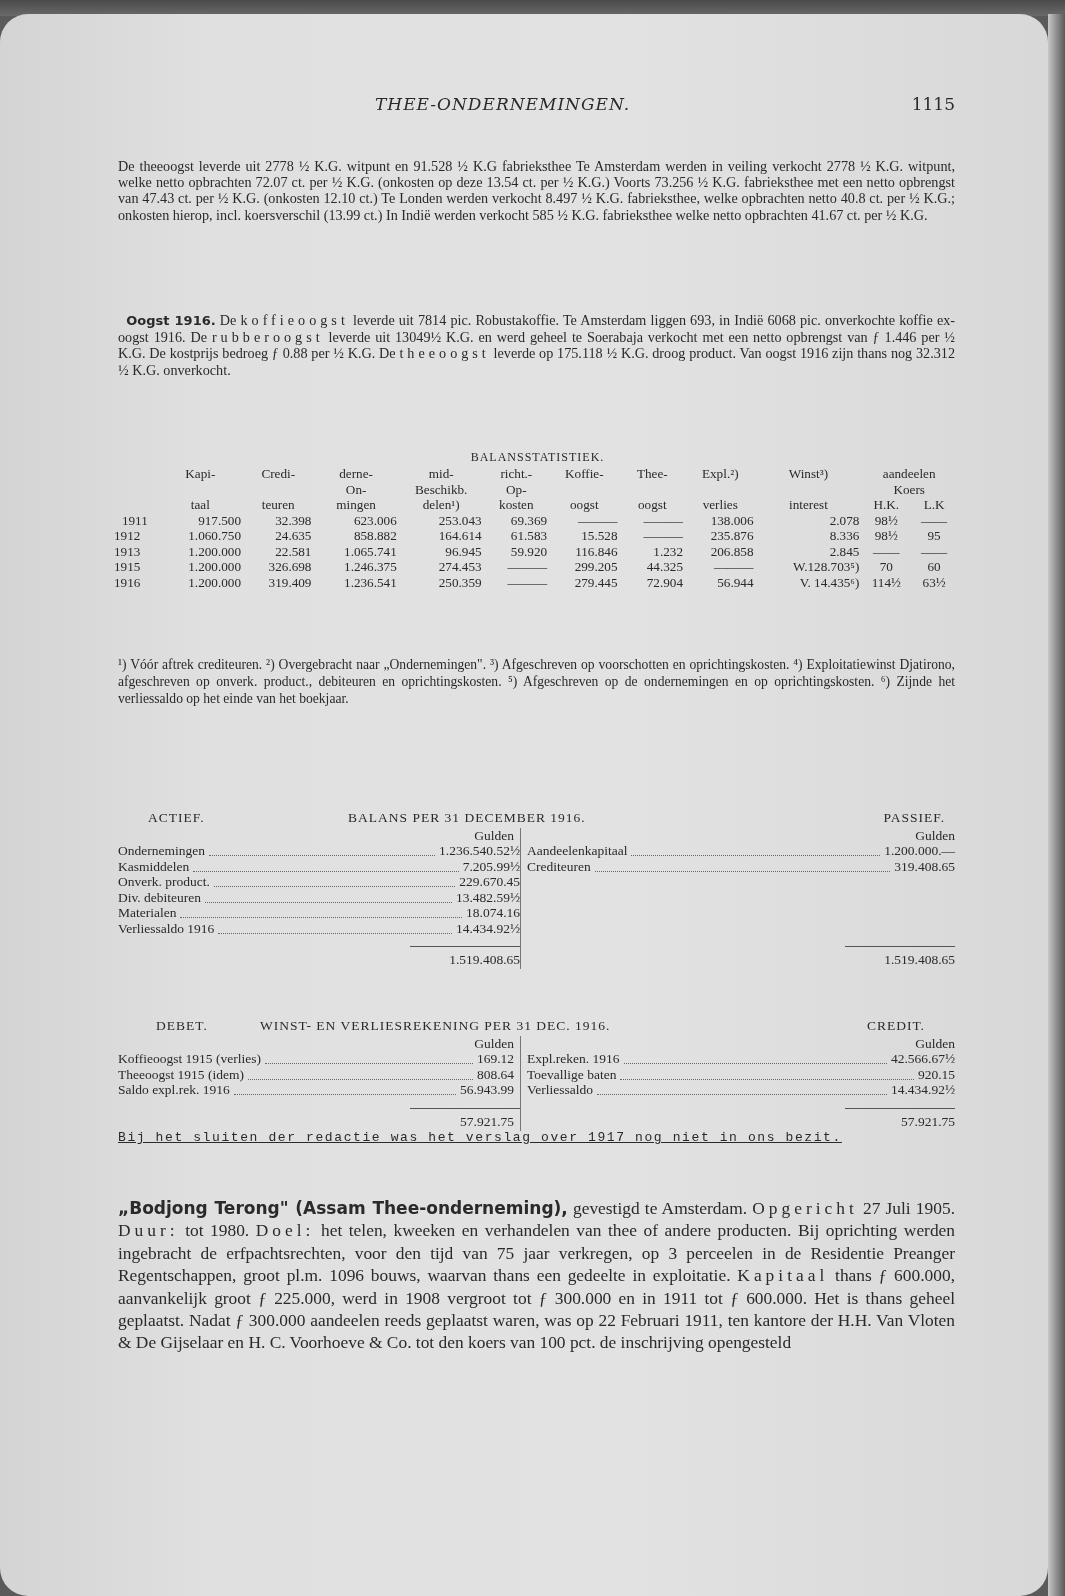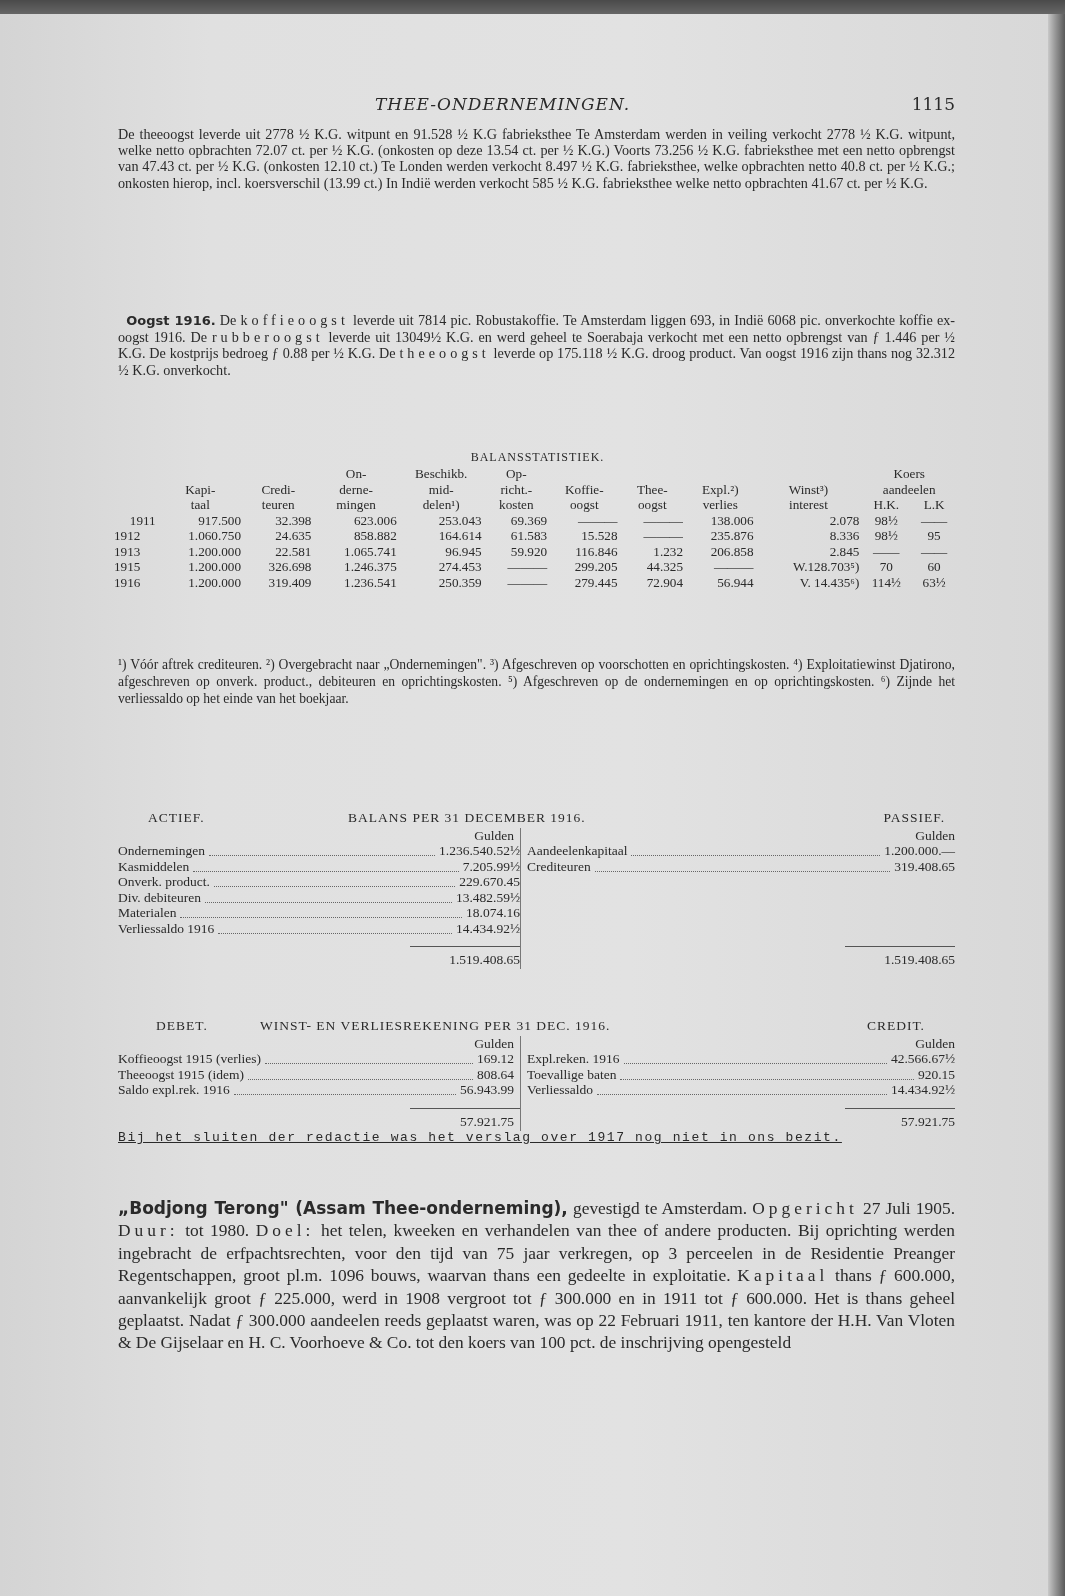--- a/index.html
+++ b/index.html
@@ -1,26 +1,26 @@
 <!DOCTYPE html>
 <html><head>
 <meta charset="utf-8">
 <style>
   html,body{margin:0;padding:0;}
   body{width:1065px;height:1596px;background:#5a5a5a;position:relative;overflow:hidden;font-family:"DejaVu Serif","Liberation Serif",serif;color:#2a2a2a;}
   .topband{position:absolute;left:0;top:0;width:1065px;height:16px;background:linear-gradient(#4a4a4a,#6a6a6a);}
-  .page{position:absolute;left:0;top:14px;width:1048px;height:1582px;background:#dcdcdc;background-image:linear-gradient(90deg,#d4d4d4 0%,#e0e0e0 20%,#e2e2e2 60%,#d8d8d8 100%);}
+  .page{position:absolute;left:0;top:14px;width:1048px;height:1582px;background:#dcdcdc;background-image:linear-gradient(90deg,#d4d4d4 0%,#e0e0e0 20%,#e2e2e2 60%,#d8d8d8 100%);border-radius:28px;}
   .rightedge{position:absolute;left:1048px;top:14px;width:17px;height:1582px;background:linear-gradient(90deg,#c8c8c8,#9a9a9a 40%,#5a5a5a);}
   .content{position:absolute;left:120px;top:0;width:835px;}
   .running-head{position:absolute;top:80px;left:0;width:835px;height:28px;}
   .rh-title{position:absolute;left:255px;top:0;font-style:italic;font-size:17px;letter-spacing:1px;}
   .rh-page{position:absolute;right:0;top:0;font-size:17px;}
   .p{font-family:"Liberation Serif","DejaVu Serif",serif;font-size:14.2px;line-height:16.2px;text-align:justify;margin:0;}
   .p-last{text-align-last:left;}
-  .block1{position:absolute;top:112px;left:-2px;width:837px;}
+  .block1{position:absolute;top:144px;left:-2px;width:837px;}
   .block2{position:absolute;top:298px;left:-2px;width:837px;}
   .bold-sans{font-family:"DejaVu Sans","Liberation Sans",sans-serif;font-weight:bold;font-size:13px;}
   .spaced{letter-spacing:4px;}
   .bs-title{position:absolute;top:436px;left:0;width:835px;text-align:center;font-size:12px;letter-spacing:1px;font-family:"Liberation Serif",serif;}
   table.stats{position:absolute;top:452px;left:-8px;width:845px;border-collapse:collapse;font-family:"Liberation Serif",serif;font-size:13.2px;}
   table.stats td,table.stats th{padding:0 2px;line-height:15.5px;white-space:nowrap;text-align:right;font-weight:normal;}
   table.stats th{text-align:center;}
   .fn{position:absolute;top:642px;left:-2px;width:837px;}
   .fn .p{font-size:13.6px;line-height:17px;}
   .acct{position:absolute;left:-2px;width:837px;font-family:"Liberation Serif",serif;font-size:13.5px;}
@@ -60,62 +60,62 @@
     <div class="block2">
       <p class="p p-last">&nbsp;&nbsp;<span class="bold-sans">Oogst 1916.</span><span> De </span><span class="spaced">koffieoogst</span><span> leverde uit 7814 pic. Robustakoffie. Te Amsterdam liggen 693, in Indië 6068 pic. onverkochte koffie ex-oogst 1916. De </span><span class="spaced">rubberoogst</span><span> leverde uit 13049½ K.G. en werd geheel te Soerabaja verkocht met een netto opbrengst van ƒ 1.446 per ½ K.G. De kostprijs bedroeg ƒ 0.88 per ½ K.G. De </span><span class="spaced">theeoogst</span><span> leverde op 175.118 ½ K.G. droog product. Van oogst 1916 zijn thans nog 32.312 ½ K.G. onverkocht.</span></p>
     </div>
 
     <div class="bs-title">BALANSSTATISTIEK.</div>
 
     <table class="stats">
       <thead>
         <tr>
           <th></th>
-          <th></th>
-          <th></th>
-          <th>On-</th>
-          <th>Beschikb.</th>
-          <th>Op-</th>
-          <th></th>
-          <th></th>
-          <th></th>
-          <th></th>
-          <th colspan="2">Koers</th>
-        </tr>
-        <tr>
-          <th></th>
           <th>Kapi-</th>
           <th>Credi-</th>
           <th>derne-</th>
           <th>mid-</th>
           <th>richt.-</th>
           <th>Koffie-</th>
           <th>Thee-</th>
           <th>Expl.²)</th>
           <th>Winst³)</th>
           <th colspan="2">aandeelen</th>
+        </tr>
+        <tr>
+          <th></th>
+          <th></th>
+          <th></th>
+          <th>On-</th>
+          <th>Beschikb.</th>
+          <th>Op-</th>
+          <th></th>
+          <th></th>
+          <th></th>
+          <th></th>
+          <th colspan="2">Koers</th>
         </tr>
         <tr>
           <th></th>
           <th>taal</th>
           <th>teuren</th>
           <th>mingen</th>
           <th>delen¹)</th>
           <th>kosten</th>
           <th>oogst</th>
           <th>oogst</th>
           <th>verlies</th>
           <th>interest</th>
           <th>H.K.</th>
           <th>L.K</th>
         </tr>
       </thead>
       <tbody>
         <tr>
-          <td style="text-align:right">1911</td>
+          <td style="text-align:center">1911</td>
           <td>917.500</td>
           <td>32.398</td>
           <td>623.006</td>
           <td>253.043</td>
           <td>69.369</td>
           <td>———</td>
           <td>———</td>
           <td>138.006</td>
           <td>2.078</td>
           <td style="text-align:center">98½</td>

